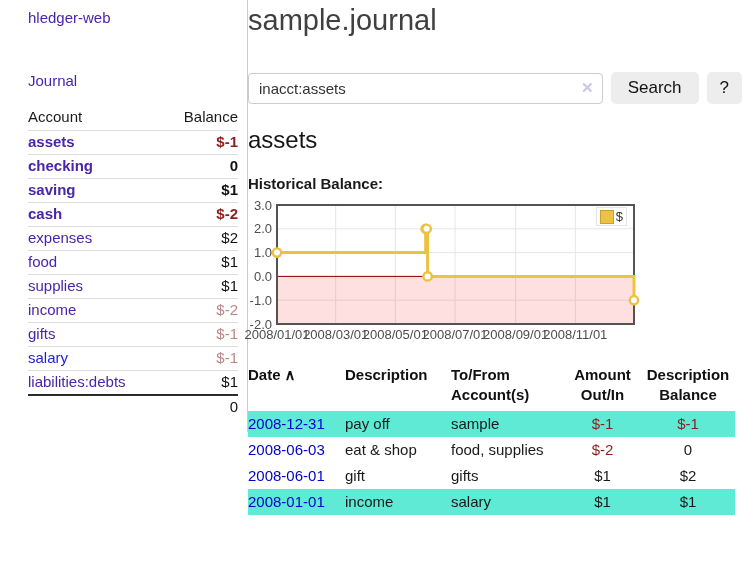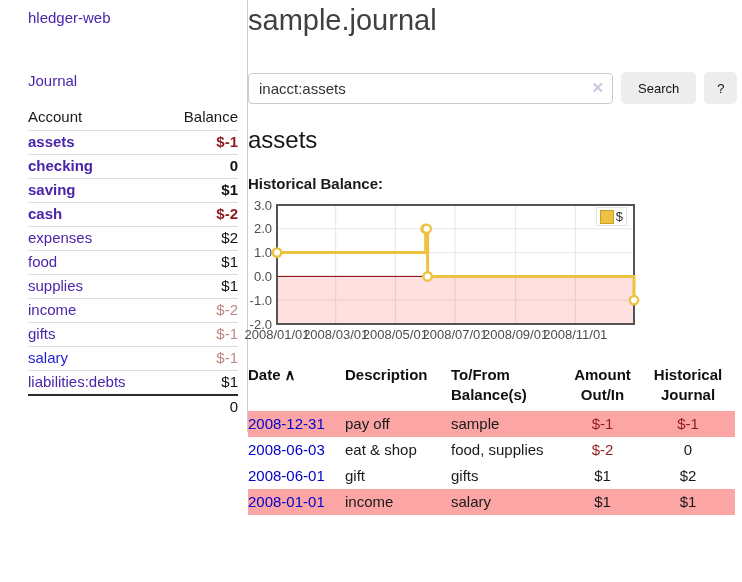--- a/index.html
+++ b/index.html
@@ -28,38 +28,38 @@
   .total-row td{border-top:2px solid #2b2b2b;}
 
   
   .main{position:absolute;left:232px;top:0;width:510px;}
   .main-inner{padding:4px 0 0 16px;}
   h1.page-title{font-size:29px;font-weight:500;margin:0;color:#404040;}
   .search-row{display:flex;align-items:center;margin-top:35px;}
   .search-box{position:relative;width:365px;}
   .search-box input{width:100%;box-sizing:border-box;height:31px;border:1px solid #ccc;border-radius:4px;padding:0 30px 0 10px;font-family:"Liberation Sans",sans-serif;font-size:15px;color:#333;outline:none;}
   .clear-x{position:absolute;right:9px;top:6px;color:#cdc3e3;font-weight:bold;font-size:15px;cursor:pointer;}
-  .btn{height:32px;background:#ededed;border:0;border-radius:5px;font-family:"Liberation Sans",sans-serif;font-size:13px;color:#111;margin-left:8px;padding:0 17px;cursor:pointer;}
+  .btn{height:32px;background:#ededed;border:0;border-radius:5px;font-family:"Liberation Sans",sans-serif;font-size:17px;color:#111;margin-left:8px;padding:0 17px;cursor:pointer;}
   .btn-help{padding:0 13px;}
   h2.acct-heading{font-size:24px;font-weight:500;margin:22px 0 0;color:#151515;}
   .hist-label{margin-top:21px;font-weight:bold;}
 
   
   .chart-wrap{position:relative;margin-top:11px;width:392px;height:146px;text-align:center;}
   .chart-wrap svg{overflow:visible;display:block;}
   .legend{position:absolute;top:4px;right:13px;display:flex;align-items:center;gap:2px;background:rgba(255,255,255,0.85);border:1px solid #e4e4e4;padding:1px 3px;font-size:13px;color:#333;}
   .swatch{width:12px;height:12px;border:1px solid #c9a227;display:inline-block;}
 
   
   table.register{margin-top:14px;border-collapse:collapse;table-layout:fixed;width:487px;}
   .register th{font-weight:bold;text-align:left;vertical-align:top;padding:2px 12px 6px 0;line-height:20px;color:#111;}
   .register td{vertical-align:top;padding:3px 12px 3px 0;line-height:20px;}
   .register th.r,.register td.r{text-align:center;padding-right:1px;}
   .register th:last-child,.register td:last-child{padding-right:0;}
-  tr.alt{background:#fca5a5;margin-left:32px;}
+  tr.alt{background:#5eead4;margin-left:32px;}
   td.datec a{color:#0000cc;}
   .negv{color:#8f1d1d;}
   .sort-caret{font-weight:bold;margin-left:4px;}
 </style>
 </head>
 <body>
 
 <div class="sidebar">
   <div class="brand">
     <a class="plink">hledger-web</a>
@@ -196,23 +196,23 @@
         <col style="width:97px">
           <col style="width:106px">
           <col style="width:114px">
           <col style="width:76px">
           <col style="width:94px">
       </colgroup>
       <thead>
         <tr>
           <th><span>Date</span><span class="sort-caret">∧</span></th>
           <th>Description</th>
-          <th>To/From Balance(s)</th>
+          <th>To/From Account(s)</th>
           <th class="r">Amount Out/In</th>
-          <th class="r">Historical Journal</th>
+          <th class="r">Description Balance</th>
         </tr>
       </thead>
       <tbody>
         <tr class="alt">
           <td class="datec"><a>2008-12-31</a></td>
           <td>pay off</td>
           <td>sample</td>
           <td class="r negv">$-1</td>
           <td class="r negv">$-1</td>
         </tr>

